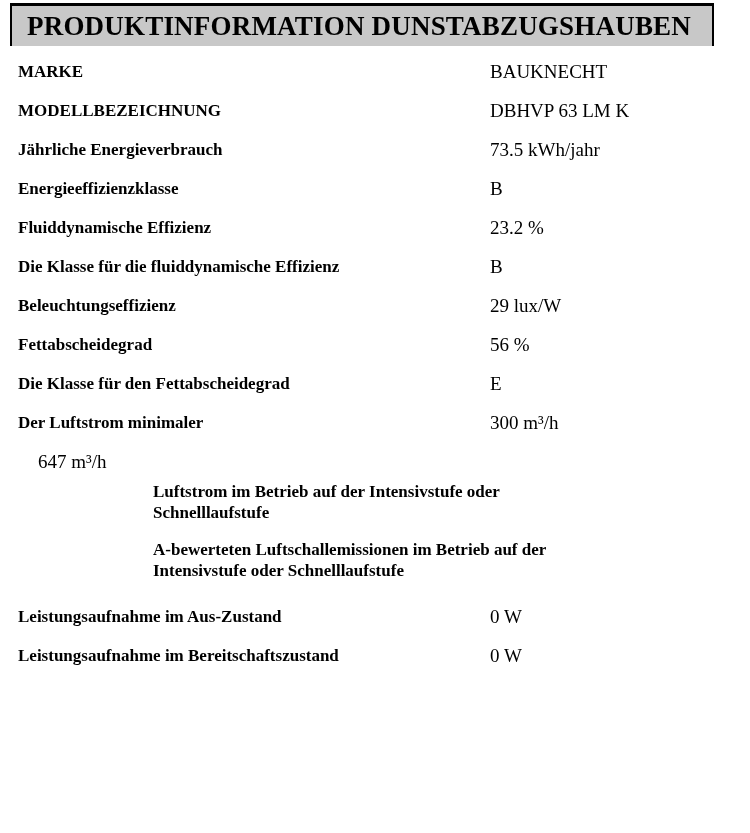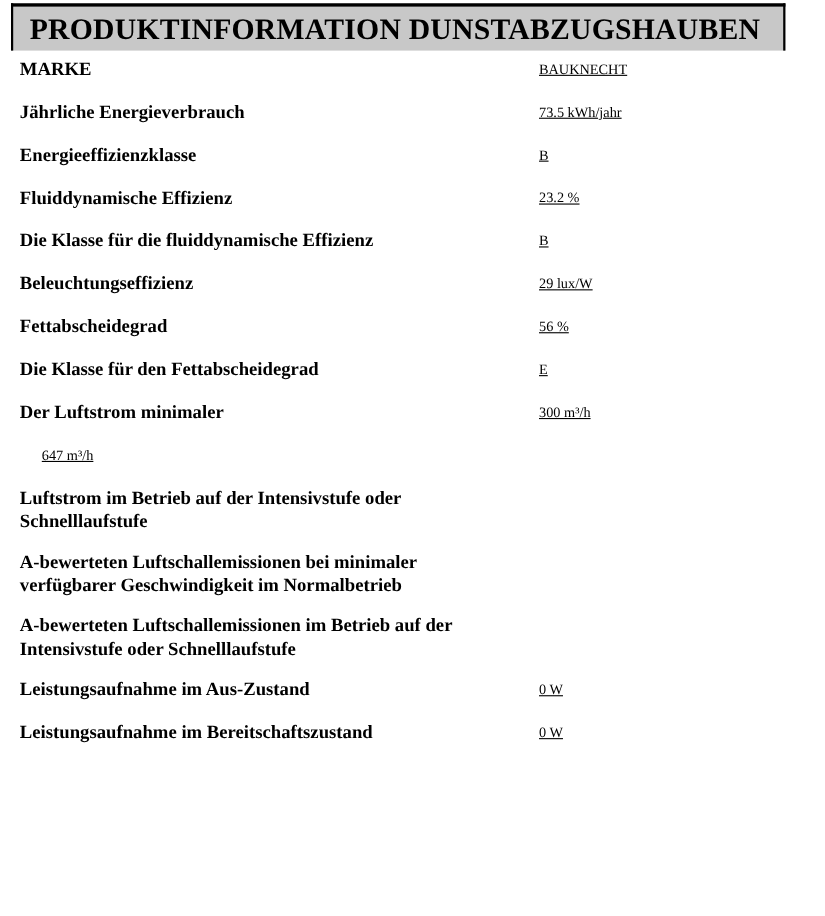--- a/index.html
+++ b/index.html
@@ -36,56 +36,60 @@
     font-size: 27px;
     font-weight: bold;
     letter-spacing: 0.2px;
     white-space: nowrap;
   }
   .rows {
     margin-top: 6px;
   }
   .row {
     display: flex;
+    align-items: center;
     height: 39px;
     padding-left: 18px;
     padding-right: 10px;
     box-sizing: border-box;
   }
   .row.double {
     height: 58px;
     flex-direction: column;
   }
   .row .label {
     width: 452px;
     flex: 0 0 452px;
     font-weight: bold;
     font-size: 17px;
     line-height: 21px;
   }
   .row .value {
     flex: 1;
     padding-left: 20px;
-    font-size: 13px;
+    font-size: 19px;
     line-height: 21px;
     white-space: nowrap;
-    text-decoration: underline;
   }
 </style>
 </head>
 <body>
 
 <div class="page">
   <div class="title-bar">
     <span class="title">PRODUKTINFORMATION DUNSTABZUGSHAUBEN</span>
   </div>
   <div class="rows">
       <div class="row">
         <div class="label">MARKE</div>
         <div class="value">BAUKNECHT</div>
+      </div>
+      <div class="row">
+        <div class="label">MODELLBEZEICHNUNG</div>
+        <div class="value">DBHVP 63 LM K</div>
       </div>
       <div class="row">
         <div class="label">Jährliche Energieverbrauch</div>
         <div class="value">73.5 kWh/jahr</div>
       </div>
       <div class="row">
         <div class="label">Energieeffizienzklasse</div>
         <div class="value">B</div>
       </div>
       <div class="row">
@@ -113,24 +117,20 @@
         <div class="value">300 m³/h</div>
       </div>
       <div class="row">
         <div class="value">647 m³/h</div>
       </div>
       <div class="row double">
         <div class="label">Luftstrom im Betrieb auf der Intensivstufe oder Schnelllaufstufe</div>
         <div class="value">0 m³/h</div>
       </div>
       <div class="row double">
-        <div class="label">A-bewerteten Luftschallemissionen bei minimaler verfügbarer Geschwindigkeit im Normalbetrieb</div>
-        <div class="value">59 dB(A) re 1 pW</div>
-      </div>
-      <div class="row double">
         <div class="label">A-bewerteten Luftschallemissionen im Betrieb auf der Intensivstufe oder Schnelllaufstufe</div>
         <div class="value">0 dB(A) re 1 pW</div>
       </div>
       <div class="row">
         <div class="label">Leistungsaufnahme im Aus-Zustand</div>
         <div class="value">0 W</div>
       </div>
       <div class="row">
         <div class="label">Leistungsaufnahme im Bereitschaftszustand</div>
         <div class="value">0 W</div>

